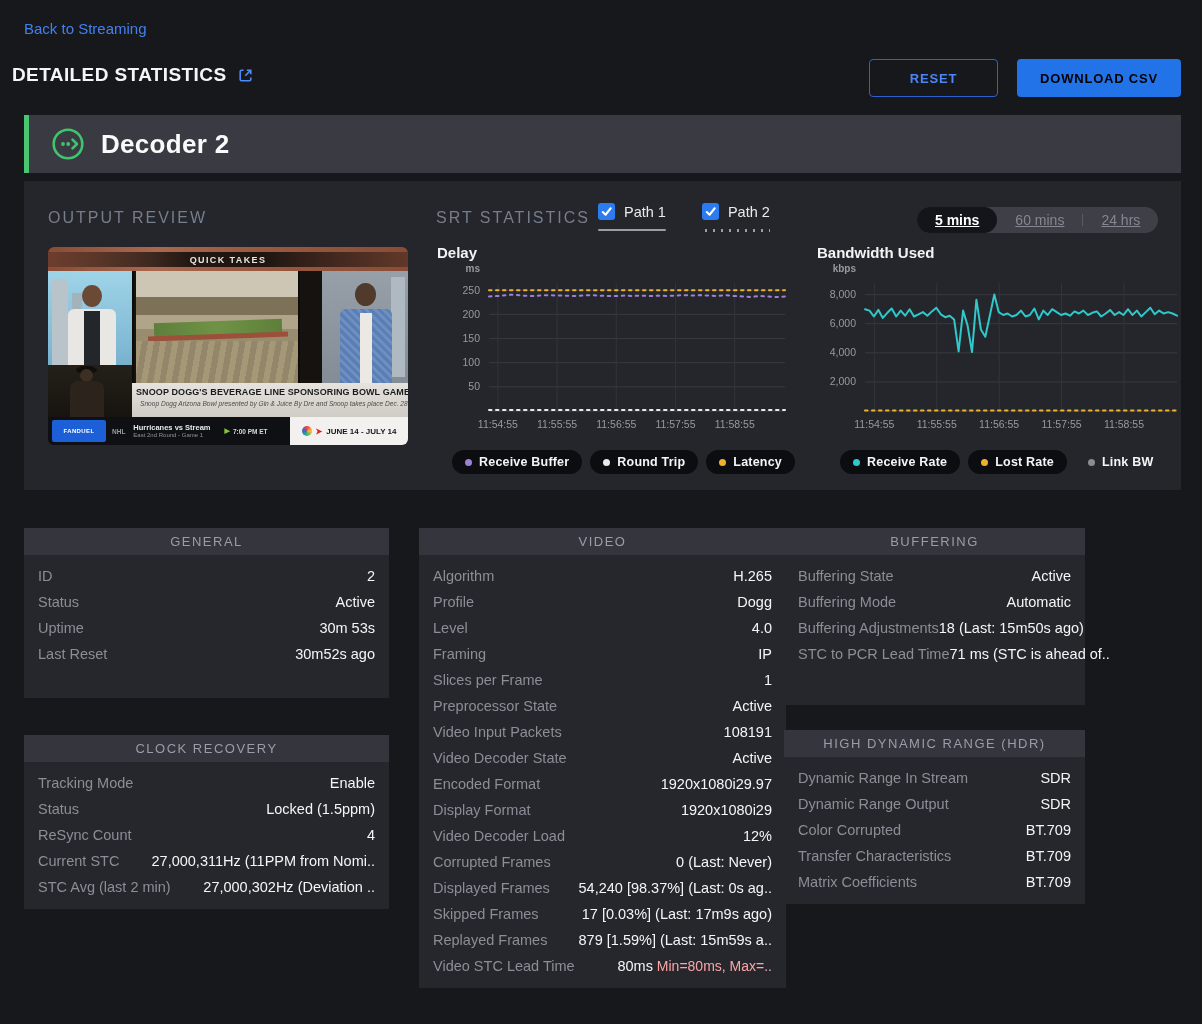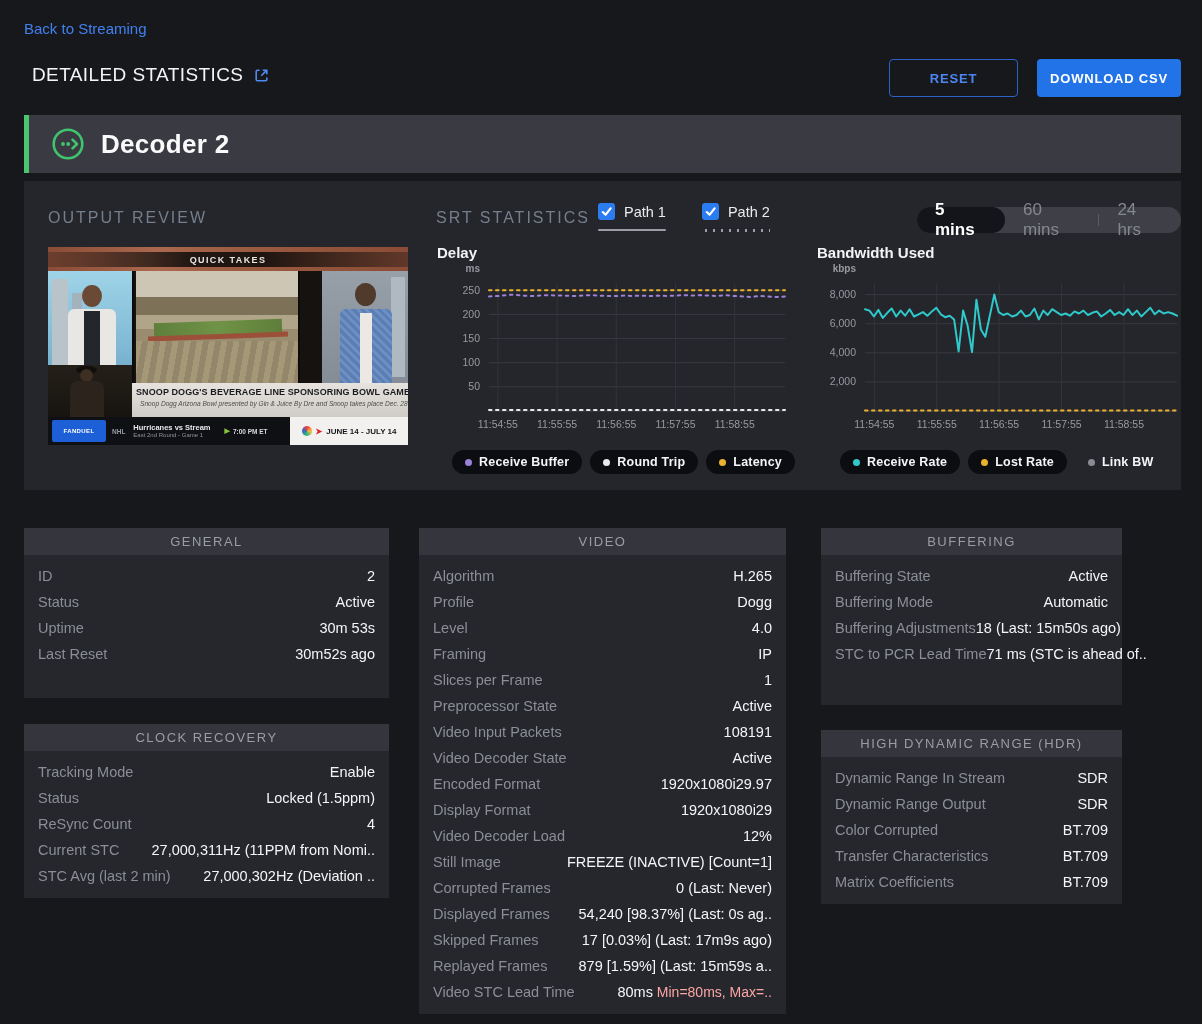--- a/index.html
+++ b/index.html
@@ -2,38 +2,38 @@
 <html><head>
 <meta charset="utf-8">
 <style>
   * { margin:0; padding:0; box-sizing:border-box; }
   html,body { background:#101114; }
   body { font-family:"Liberation Sans", sans-serif; }
   .page { position:relative; width:1202px; height:1024px; background:#17181c; overflow:hidden; }
 
   
   .back-link { position:absolute; left:24px; top:20px; color:#4380ef; font-size:15px; text-decoration:none; cursor:pointer; }
-  .page-title { position:absolute; left:32px; top:64px; color:#f4f5f7; font-size:19px; font-weight:400; letter-spacing:.4px; display:flex; align-items:center; gap:10px; }
+  .page-title { position:absolute; left:12px; top:64px; color:#f4f5f7; font-size:19px; font-weight:700; letter-spacing:.4px; display:flex; align-items:center; gap:10px; }
   .hdr-actions { position:absolute; right:21px; top:59px; display:flex; gap:19px; }
   .btn { height:38px; border-radius:4px; font-family:"Liberation Sans",sans-serif; font-size:13px; font-weight:700; letter-spacing:.8px; cursor:pointer; }
   .btn-outline { width:129px; background:transparent; border:1px solid #2c62c9; color:#4c86f2; }
-  .btn-filled  { width:144px; background:#2273e8; border:none; color:#ffffff; }
+  .btn-filled  { width:164px; background:#2273e8; border:none; color:#000000; }
 
   
   .decoder-bar { position:absolute; left:24px; top:115px; width:1157px; height:58px; background:#393a42; border-left:5px solid #4bc670; display:flex; align-items:center; gap:16px; padding-left:22px; }
   .decoder-title { color:#fafafa; font-size:26px; font-weight:700; letter-spacing:.3px; }
 
   
   .stats-panel { position:absolute; left:24px; top:181px; width:1157px; height:309px; background:#25262b; }
   .section-title { position:absolute; color:#757e8b; font-size:16px; letter-spacing:2px; font-weight:500; }
   #output-review-title { left:24px; top:28px; }
   #srt-title { left:412px; top:28px; }
 
   
-  .thumb { position:absolute; left:24px; top:66px; width:360px; height:198px; background:#151210; overflow:hidden; }
+  .thumb { position:absolute; left:24px; top:66px; width:360px; height:198px; background:#151210; overflow:hidden;border-radius:6px; }
   .thumb-topbar { position:absolute; left:0; top:0; width:100%; height:24px; background:linear-gradient(90deg,#8a4c36,#aa684e 30%,#9b5b41 55%,#8a4c36); }
   .thumb-topstrip { position:absolute; left:0; top:5px; width:100%; height:15px; background:linear-gradient(90deg,rgba(20,18,16,.25),rgba(10,9,8,.85) 40%,rgba(10,9,8,.85) 60%,rgba(20,18,16,.35)); display:flex; align-items:center; justify-content:center; }
   .thumb-topstrip span { color:#e9e6e0; font-size:9px; font-weight:800; letter-spacing:1.4px; }
   .thumb-sky1 { position:absolute; left:0; top:24px; width:86px; height:112px; background:linear-gradient(#9fd4e8,#7fb8d4 70%,#6fa8c6); border-right:2px solid #0c0b0a; }
   .thumb-sky1 .bld1 { position:absolute; left:4px; top:8px; width:16px; height:96px; background:#b8c3ca; }
   .thumb-sky1 .bld2 { position:absolute; left:24px; top:22px; width:10px; height:82px; background:#a4b2bb; }
   .person-head { position:absolute; border-radius:50%; }
   .person-body { position:absolute; border-radius:6px 6px 0 0; }
   .thumb-stadium { position:absolute; left:88px; top:24px; width:164px; height:112px; background:linear-gradient(#cdc6b4 0 26%,#b0a489 26% 52%,#9a8d6f 52% 100%); border-right:2px solid #0c0b0a; }
   .thumb-stadium .stand { position:absolute; left:0; top:26px; width:100%; height:18px; background:#7d7258; }
@@ -66,21 +66,21 @@
   .paths { position:absolute; left:574px; top:22px; display:flex; gap:36px; }
   .path-item { display:flex; flex-direction:column; gap:9px; cursor:pointer; }
   .path-row { display:flex; align-items:center; gap:9px; }
   .cb { width:17px; height:17px; background:#2b7cf0; border-radius:3px; display:flex; align-items:center; justify-content:center; }
   .path-label { color:#e9eaec; font-size:14.5px; }
   .path-underline-solid { height:2px; background:#9b9ea5; border-radius:1px; }
   .path-underline-dotted { height:3px; background:radial-gradient(circle, #9b9ea5 1.4px, transparent 1.5px); background-size:8px 3px; background-repeat:repeat-x; }
 
   
   .range-toggle { position:absolute; left:893px; top:26px; height:26px; background:#3e3f47; border-radius:13px; display:flex; align-items:center; }
-  .range-opt { color:#85878f; font-size:17px; padding:0 18px; height:26px; display:flex; align-items:center; cursor:pointer; }
+  .range-opt { color:#85878f; font-size:14px; padding:0 18px; height:26px; display:flex; align-items:center; cursor:pointer;text-decoration:underline; }
   .range-opt.selected { background:#14151a; border-radius:13px; color:#ffffff; font-weight:700; padding:0 18px; }
   .range-div { width:1px; height:12px; background:#5a5b63; }
 
   
   .chart-title { position:absolute; color:#f2f3f5; font-size:15px; font-weight:700; }
   #delay-title { left:413px; top:63px; }
   #bw-title { left:793px; top:63px; }
   #delay-svg { position:absolute; left:413px; top:80px; }
   #bw-svg { position:absolute; left:793px; top:80px; }
   .legend { position:absolute; display:flex; gap:8px; align-items:flex-start; }
@@ -88,23 +88,23 @@
   #legend-bandwidth { left:816px; top:269px; }
   .legend-item { display:flex; align-items:center; gap:7px; padding:5px 13px; border-radius:13px; cursor:pointer; }
   .legend-item.pill { background:#0c0d10; }
   .legend-dot { width:7px; height:7px; border-radius:50%; }
   .legend-label { color:#f4f5f7; font-size:12.5px; font-weight:700; letter-spacing:.2px; }
 
   
   .tables-col { position:absolute; top:528px; }
   #col-1 { left:24px; width:365px; }
   #col-2 { left:419px; width:367px; }
-  #col-3 { left:821px; width:301px; }
+  #col-3 { left:784px; width:301px; }
   .stat-table { background:#26272c; margin-bottom:0; }
-  .stat-table + .stat-table { margin-top:26px; }
+  .stat-table + .stat-table { margin-top:37px; }
   #col-3 .stat-table + .stat-table { margin-top:25px; }
   .stat-table-header { height:27px; background:#34353d; display:flex; align-items:center; justify-content:center; color:#9b9da6; font-size:13px; letter-spacing:1.5px; }
   .stat-rows { padding:8px 0 9px 0; }
   .stat-row { height:26px; display:flex; align-items:center; justify-content:space-between; padding:0 14px; white-space:nowrap; }
   .stat-label { color:#8b8e97; font-size:14.5px; }
   .stat-value { color:#f4f5f7; font-size:14.5px; }
   .stat-muted { color:#fca5a5; font-size:14px; }
   #table-general { min-height:170px; }
   #table-buffering { min-height:177px; }
 </style>
@@ -403,24 +403,20 @@
           </div>
           <div class="stat-row">
             <span class="stat-label">Display Format</span>
             <span><span class="stat-value">1920x1080i29</span></span>
           </div>
           <div class="stat-row">
             <span class="stat-label">Video Decoder Load</span>
             <span><span class="stat-value">12%</span></span>
           </div>
           <div class="stat-row">
-            <span class="stat-label">Still Image</span>
-            <span><span class="stat-value">FREEZE (INACTIVE) [Count=1]</span></span>
-          </div>
-          <div class="stat-row">
             <span class="stat-label">Corrupted Frames</span>
             <span><span class="stat-value">0 (Last: Never)</span></span>
           </div>
           <div class="stat-row">
             <span class="stat-label">Displayed Frames</span>
             <span><span class="stat-value">54,240 [98.37%] (Last: 0s ag..</span></span>
           </div>
           <div class="stat-row">
             <span class="stat-label">Skipped Frames</span>
             <span><span class="stat-value">17 [0.03%] (Last: 17m9s ago)</span></span>

